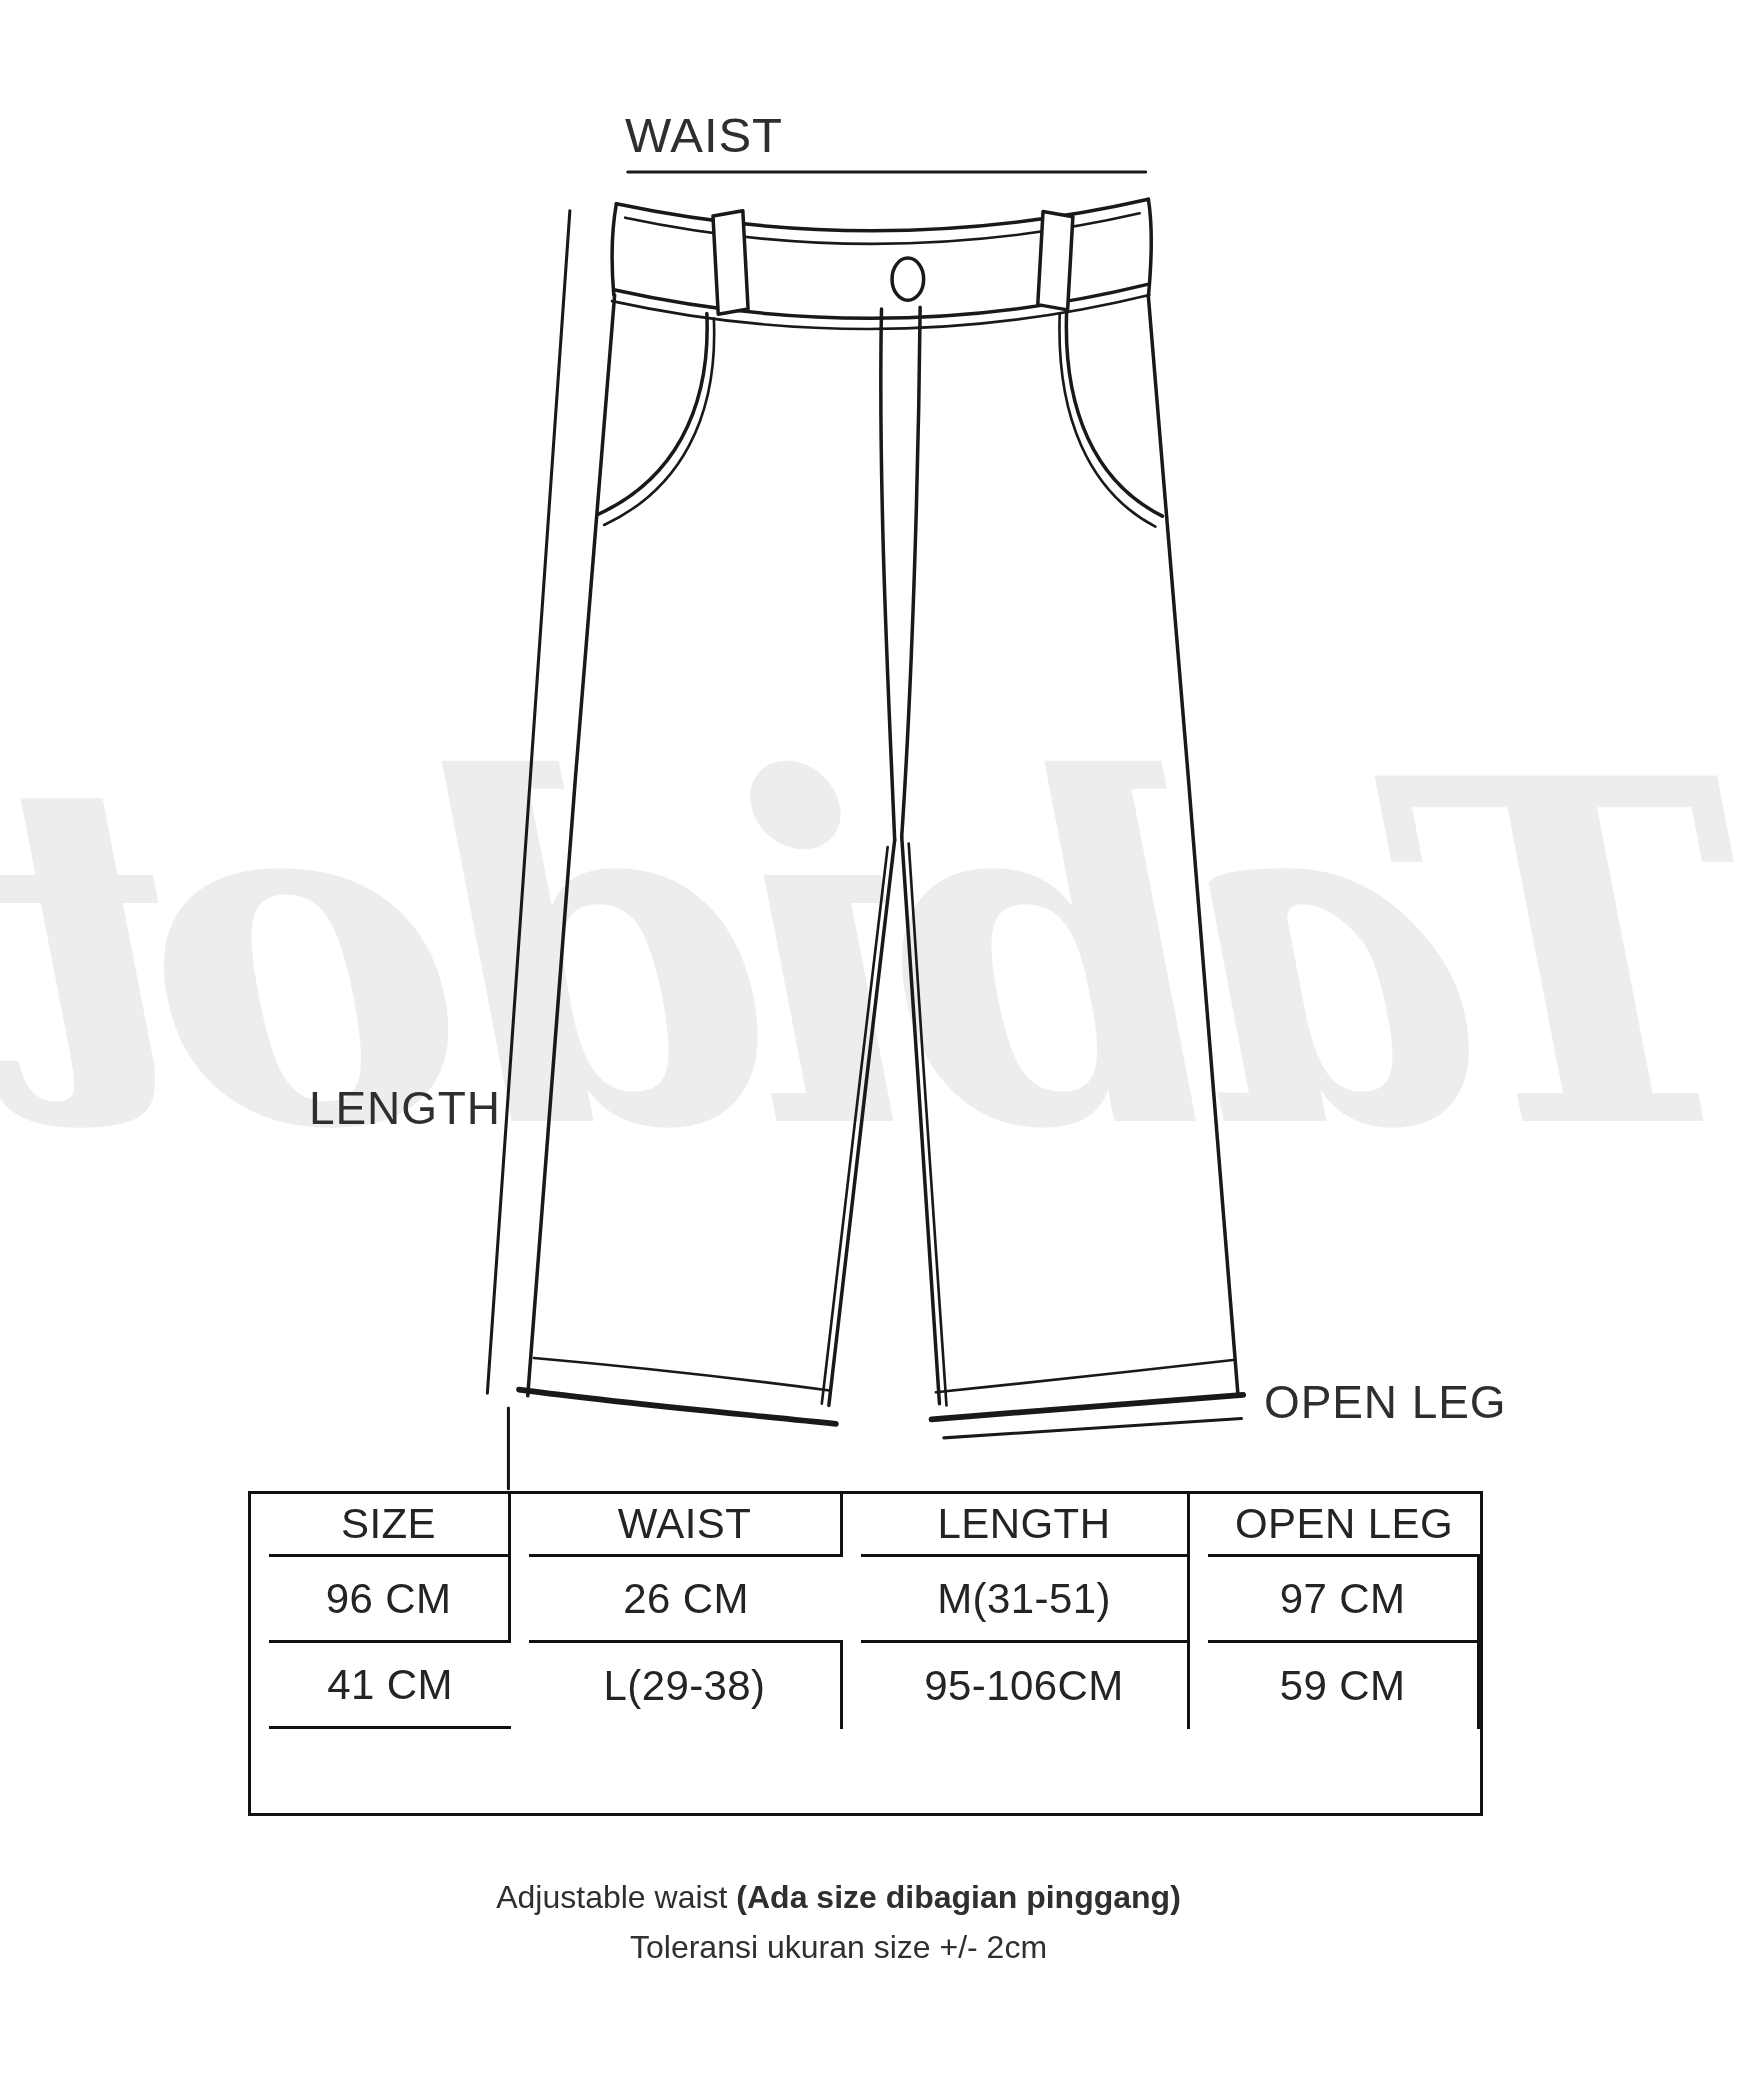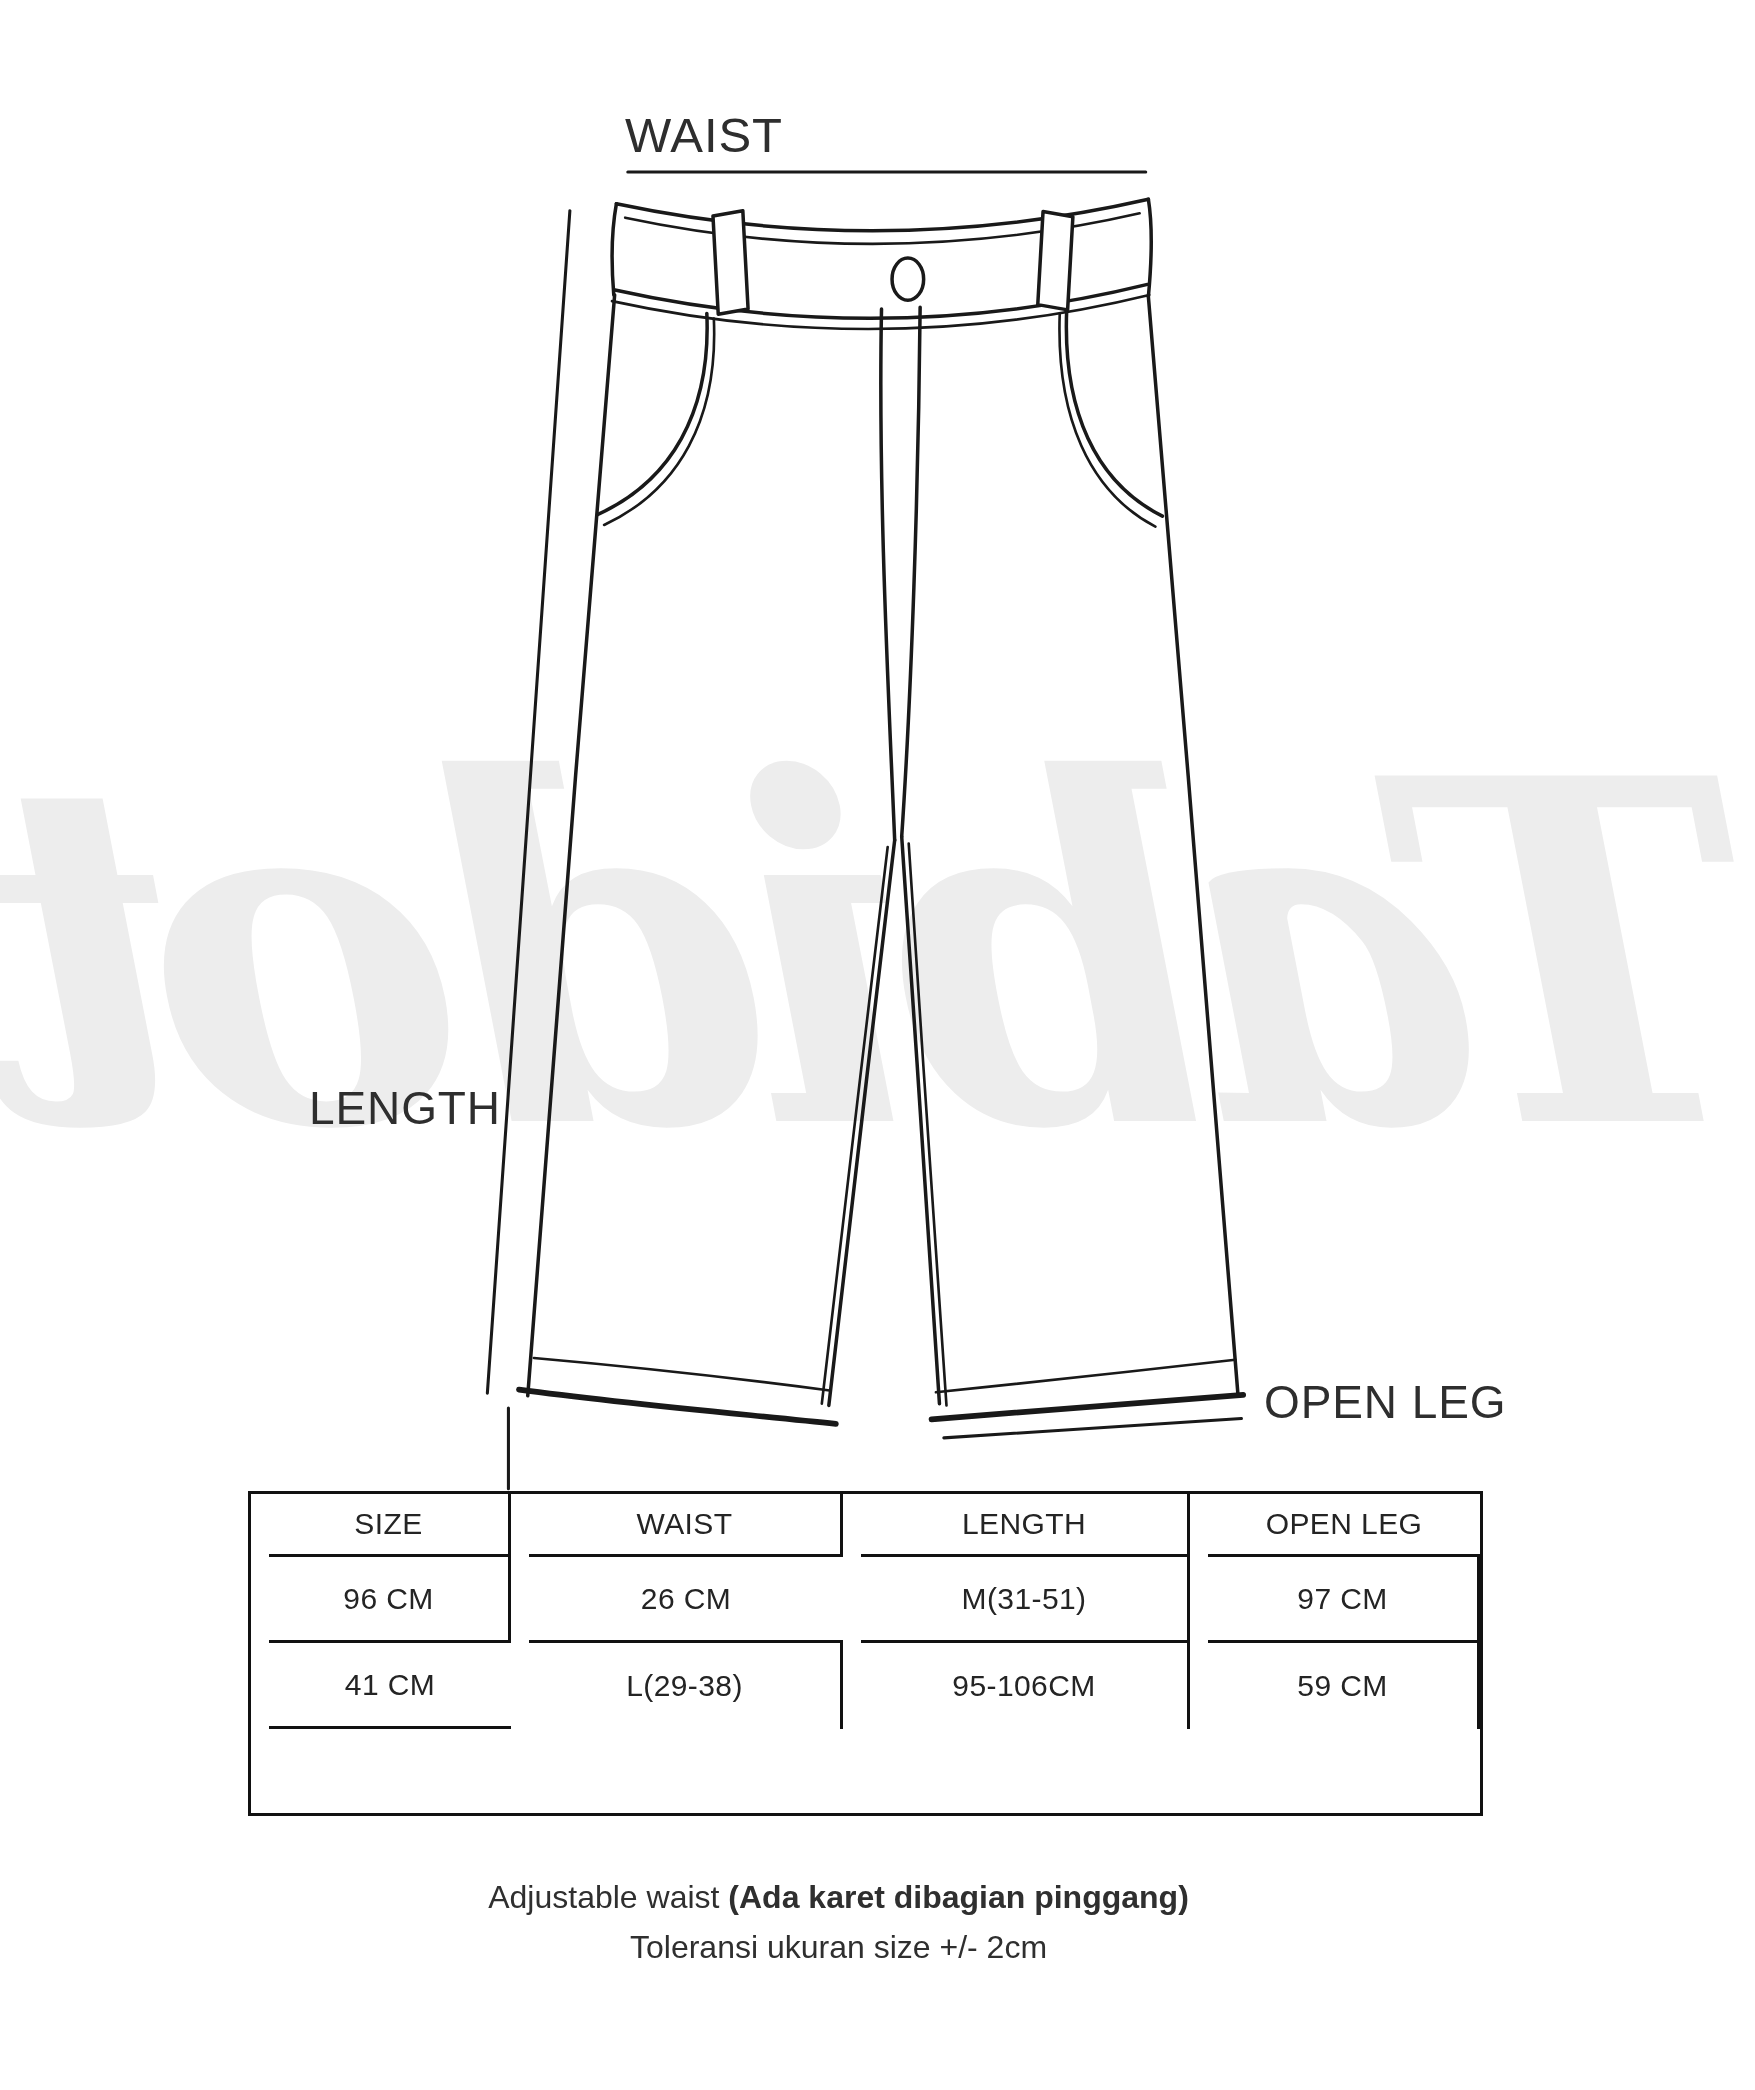--- a/index.html
+++ b/index.html
@@ -71,21 +71,21 @@
     display:grid;
     grid-template-columns:260px 332px 347px auto;
     grid-template-rows:63px 86px 86px auto;
     z-index:3;
     background:transparent;
   }
   .tcell{
     display:flex;
     align-items:center;
     justify-content:center;
-    font-size:30px;
+    font-size:42px;
     font-weight:500;
     color:#242424;
     letter-spacing:0.4px;
     border-right:3.5px solid #111;
     border-bottom:3.5px solid #111;
     white-space:nowrap;
     margin-left:18px;
   }
   .tcell.last-col{border-right:none;}
   .tcell.last-row{border-bottom:none;}
@@ -169,18 +169,18 @@
     <div class="tcell">M(31-51)</div>
     <div class="tcell">97 CM</div>
     <div class="tcell last-col">41 CM</div>
 
     <div class="tcell last-row">L(29-38)</div>
     <div class="tcell last-row">95-106CM</div>
     <div class="tcell last-row">59 CM</div>
   </div>
 
   <div class="notes">
-    <div><span>Adjustable waist </span><span class="em">(Ada karet dibagian pinggang)</span></div>
+    <div><span>Adjustable waist </span><span class="em">(Ada size dibagian pinggang)</span></div>
     <div>Toleransi ukuran size +/- 2cm</div>
   </div>
 
 </div>
 
 
 </body></html>

